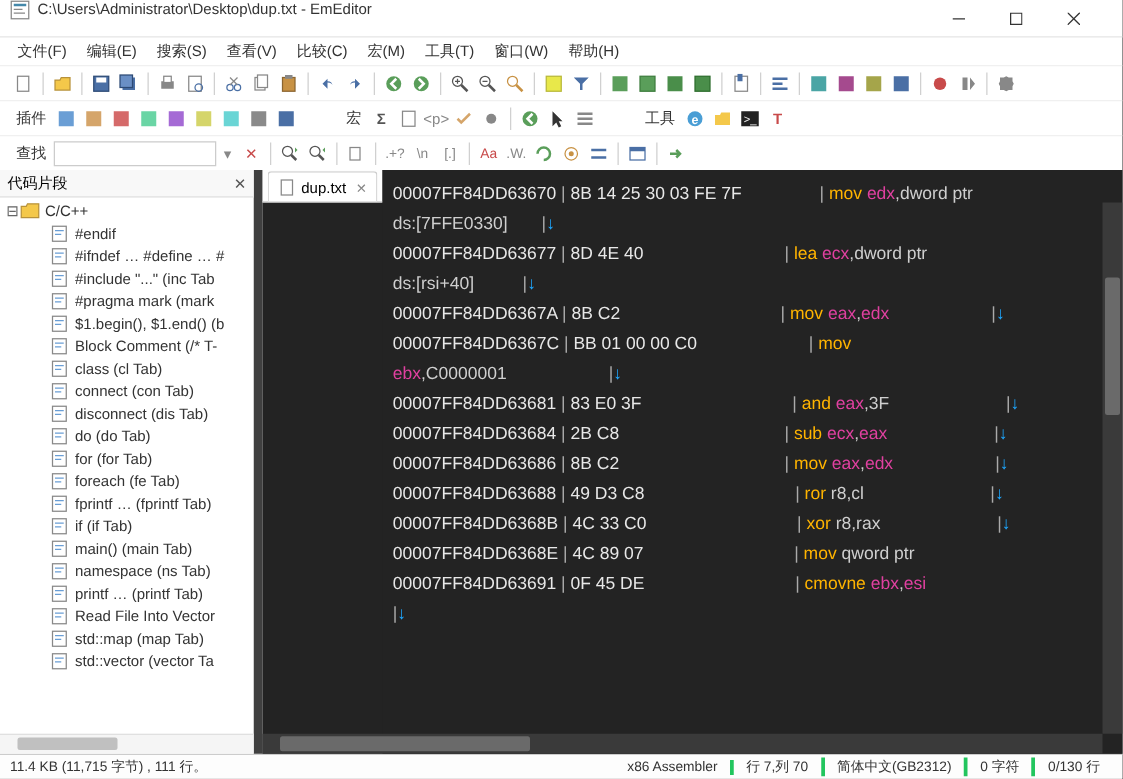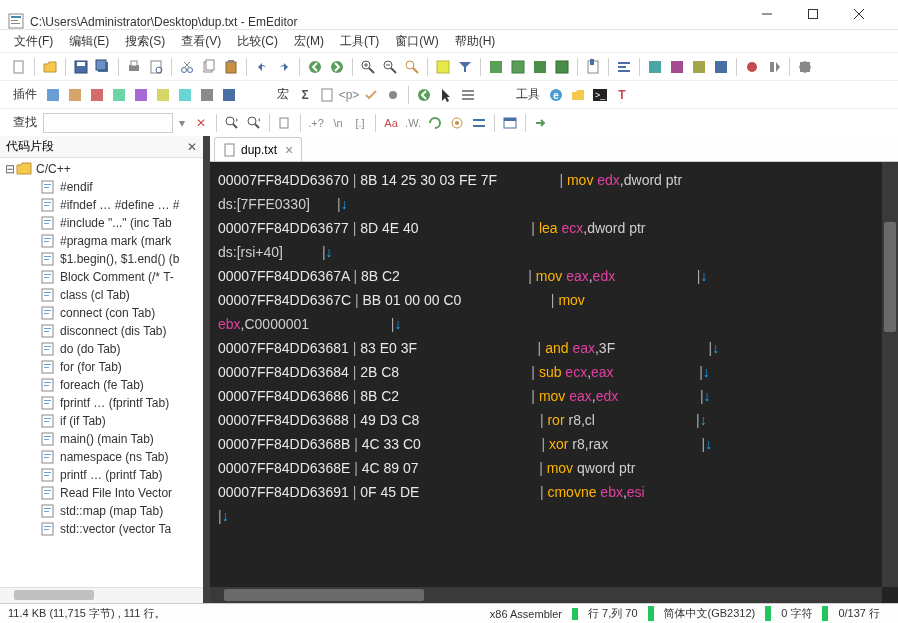--- a/index.html
+++ b/index.html
@@ -1,17 +1,17 @@
 <!DOCTYPE html>
 <html><head>
 <meta charset="utf-8">
 <style>
 * { margin: 0; padding: 0; box-sizing: border-box; font-family: "Microsoft YaHei", "Segoe UI", Tahoma, sans-serif; }
 body { width: 898px; height: 623px; background: #fff; overflow: hidden; font-size: 12px; }
-.titlebar { height: 30px; background: #fff; display: flex; align-items: flex-end; padding: 0 16px 0 8px; border-bottom: 1px solid #e5e5e5; }
+.titlebar { height: 30px; background: #fff; display: flex; align-items: flex-start; padding: 0 16px 0 8px; border-bottom: 1px solid #e5e5e5; }
 .titlebar .app-icon { width: 16px; height: 16px; margin-right: 6px; }
 .titlebar .title { flex: 1; color: #333; }
 .titlebar .win-btn { width: 46px; height: 30px; display: flex; align-items: center; justify-content: center; color: #333; }
 .menubar { height: 22px; display: flex; align-items: center; padding: 0 6px; gap: 0; }
 .menubar .menu-item { padding: 2px 8px; color: #333; font-size: 12px; }
 .toolbar { height: 28px; display: flex; align-items: center; padding: 2px 9px; gap: 2px; border-top: 1px solid #f0f0f0; }
 .toolbar .tb-btn { width: 20px; height: 20px; display: flex; align-items: center; justify-content: center; border-radius: 2px; }
 .toolbar .tb-sep { width: 1px; height: 18px; background: #d0d0d0; margin: 0 3px; }
 .toolbar .tb-label { font-size: 12px; color: #333; padding: 0 4px; }
 .toolbar .tb-input { height: 20px; width: 80px; border: 1px solid #ccc; padding: 0 4px; font-size: 12px; }
@@ -19,40 +19,40 @@
 .side-panel { width: 210px; border-right: 7px solid #404040; display: flex; flex-direction: column; overflow: hidden; }
 .side-header { height: 22px; display: flex; align-items: center; justify-content: space-between; padding: 0 6px; border-bottom: 1px solid #e0e0e0; background: #f8f8f8; }
 .tree { flex: 1; overflow: auto; padding: 2px 0; }
 .tree-item { display: flex; align-items: center; padding: 1px 4px; white-space: nowrap; font-size: 12px; color: #333; }
 .tree-item .tree-icon { width: 16px; height: 16px; margin-right: 4px; flex-shrink: 0; }
 .tree-item.root { padding-left: 4px; }
 .tree-item.child { padding-left: 40px; }
 .tree-toggle { width: 12px; text-align: center; color: #666; }
 .side-scroll-h { height: 16px; border-top: 1px solid #e0e0e0; background: #f5f5f5; position: relative; }
 .side-scroll-h::before { content: ''; position: absolute; left: 14px; top: 2px; width: 80px; height: 10px; background: #c0c0c0; border-radius: 2px; }
-.editor-area { flex: 1; display: flex; flex-direction: column; background: #232323; position: relative; }
+.editor-area { flex: 1; display: flex; flex-direction: row; background: #232323; position: relative; }
 .tabs { height: 26px; background: #fdfdfd; display: flex; align-items: flex-end; padding: 0 4px; border-bottom: 1px solid #ccc; }
 .tab { height: 24px; display: flex; align-items: center; padding: 0 8px; background: #fff; border: 1px solid #ccc; border-bottom: none; border-radius: 3px 3px 0 0; gap: 4px; font-size: 12px; }
 .tab .tab-close { color: #888; font-size: 14px; margin-left: 4px; }
 .editor-body { flex: 1; background: #232323; color: #ddd; font-family: Consolas, monospace; font-size: 14px; padding: 6px 8px; line-height: 24px; overflow: hidden; position: relative; }
 .ed-line { white-space: pre; }
 .c-addr { color: #e8e8e8; }
 .c-pipe { color: #aaa; }
 .c-hex { color: #e8e8e8; }
 .c-mnm { color: #ffb400; font-weight: 400; }
 .c-reg { color: #e040a0; font-weight: 500; }
 .c-mem { color: #cfcfcf; }
 .c-lit { color: #cfcfcf; }
 .c-arr { color: #1ea7ff; }
 .editor-scroll-v { position: absolute; right: 0; top: 26px; bottom: 16px; width: 16px; background: #3a3a3a; }
 .editor-scroll-v .thumb { position: absolute; left: 2px; right: 2px; top: 60px; height: 110px; background: #6a6a6a; border-radius: 2px; }
 .editor-scroll-h { position: absolute; left: 0; right: 16px; bottom: 0; height: 16px; background: #3a3a3a; }
 .editor-scroll-h .thumb { position: absolute; top: 2px; bottom: 2px; left: 14px; width: 200px; background: #6a6a6a; border-radius: 2px; }
 .statusbar { height: 20px; border-top: 1px solid #ccc; display: flex; align-items: center; padding: 0 8px; font-size: 11px; color: #333; background: #fdfdfd; }
-.statusbar .sb-cell { padding: 0 10px; border-right: 6px solid #22c55e; }
+.statusbar .sb-cell { padding: 0 10px; border-right: 3px solid #22c55e; }
 .statusbar .sb-cell:first-child { flex: 1; border-right: none; padding-left: 0; }
 svg { display: block; }
 </style>
 </head>
 <body>
 
 <div class="titlebar">
   <span class="app-icon">
     <svg width="16" height="16">
         <rect x="1" y="1" width="14" height="14" fill="#fff" stroke="#888"></rect>
@@ -734,14 +734,14 @@
       </div>
   </div>
 </div>
 
 <div class="statusbar">
   <div class="sb-cell">11.4 KB (11,715 字节) , 111 行。</div>
   <div class="sb-cell">x86 Assembler</div>
   <div class="sb-cell">行 7,列 70</div>
   <div class="sb-cell">简体中文(GB2312)</div>
   <div class="sb-cell">0 字符</div>
-  <div class="sb-cell" style="border-right:none">0/137 行</div>
+  <div class="sb-cell" style="border-right:none">0/130 行</div>
 </div>
 
 </body></html>

